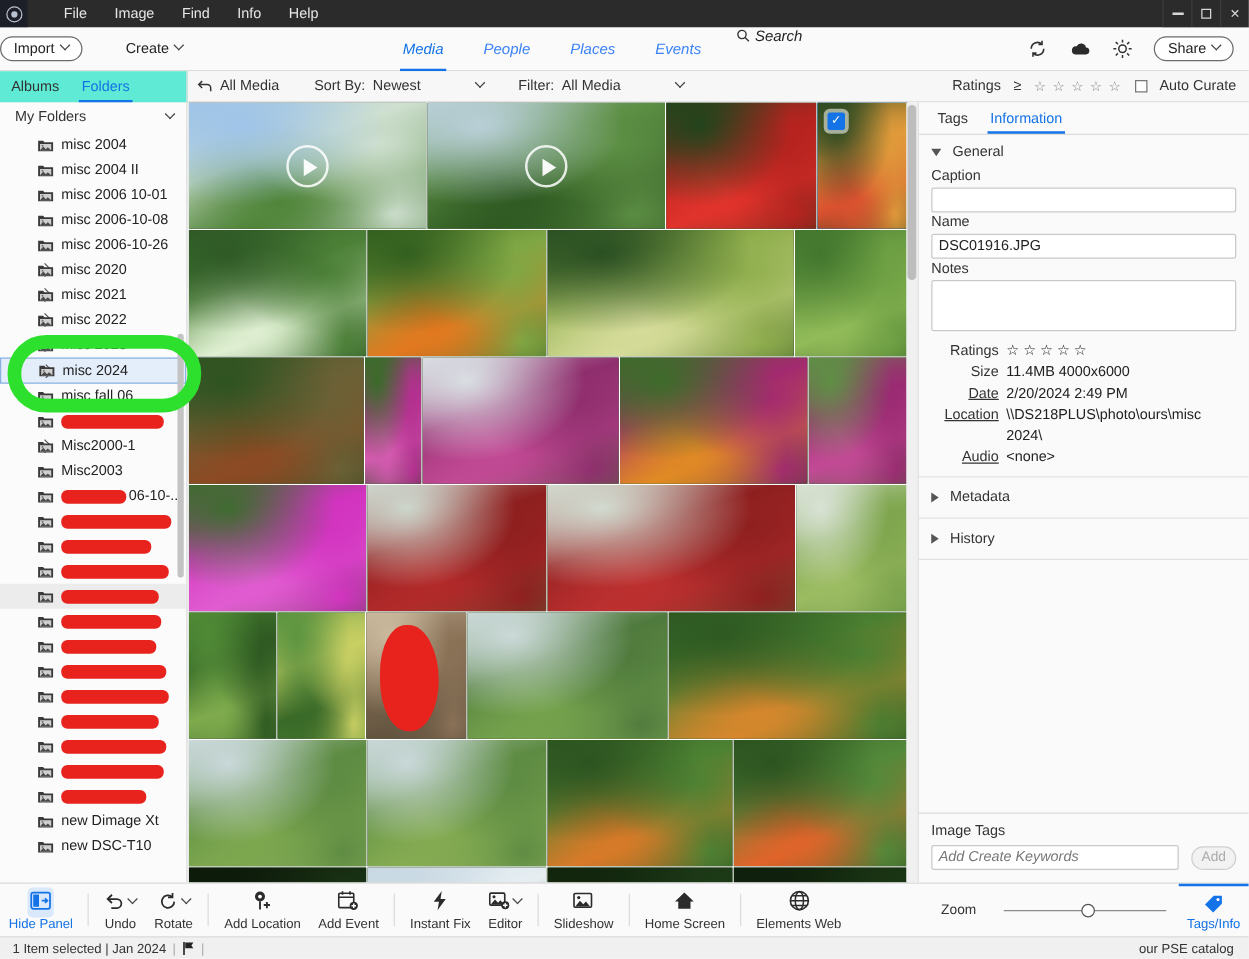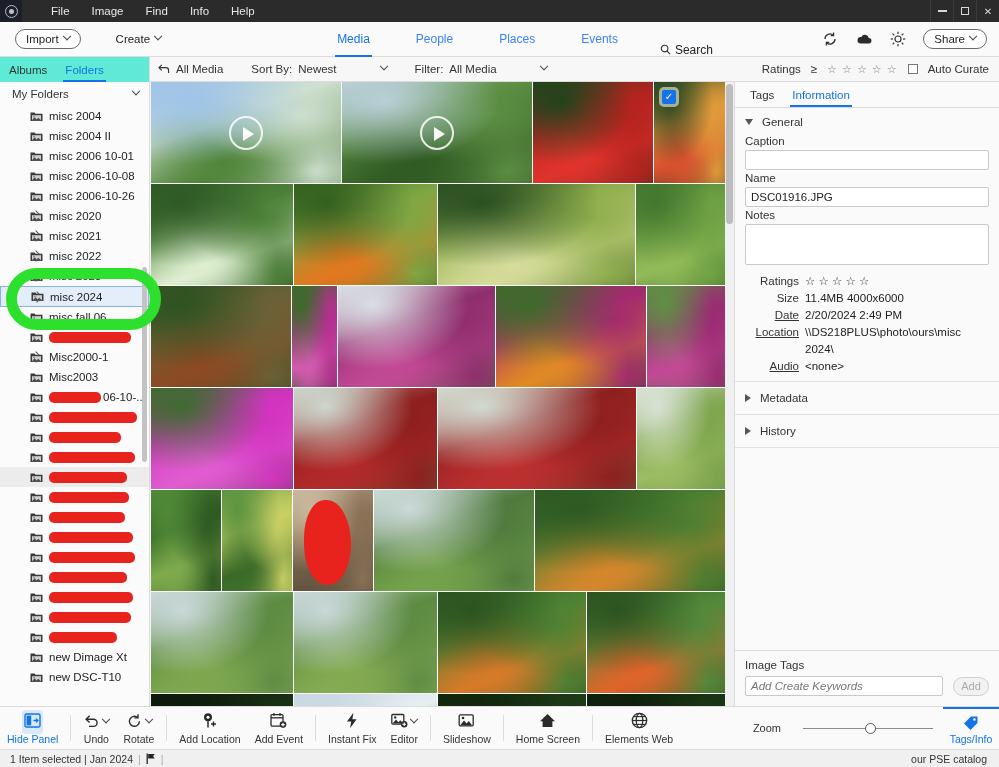--- a/index.html
+++ b/index.html
@@ -44,29 +44,29 @@
   
   .appbar{
     position:absolute;left:0;top:22px;width:999px;height:35px;background:#fafafa;
     border-bottom:1px solid #dcdcdc;display:flex;align-items:center;
   }
   .pill{
     border:1px solid #6b6b6b;border-radius:12px;height:20px;
     display:flex;align-items:center;padding:0 10px;font-size:11.5px;gap:5px;
     background:#fff;cursor:default;
   }
-  .pill.import{margin-left:15px;}
+  .pill.import{margin-left:0;}
   .flat-btn{
     display:flex;align-items:center;gap:5px;font-size:11.5px;margin-left:35px;cursor:default;
   }
   .caret{
     display:inline-block;width:6px;height:6px;border-right:1.3px solid #444;border-bottom:1.3px solid #444;
     transform:rotate(45deg) translate(-2px,-2px);
   }
-  .nav-tabs{display:flex;align-items:flex-end;gap:14px;margin-left:160px;height:35px;}
+  .nav-tabs{display:flex;align-items:flex-start;gap:0;margin-left:160px;height:35px;font-style:italic;}
   .nav-tab{
     font-size:12px;color:#3b82f6;padding:0 16px;height:35px;display:flex;align-items:center;cursor:default;
     position:relative;
   }
   .nav-tab.active{color:#1473e6;}
   .nav-tab.active:after{
     content:"";position:absolute;left:14px;right:14px;bottom:0;height:2px;background:#1473e6;
   }
   .nav-search{display:flex;align-items:center;gap:4px;font-size:12px;padding:0 12px;cursor:default;}
   .appbar-right{position:absolute;right:12px;display:flex;align-items:center;gap:16px;}

